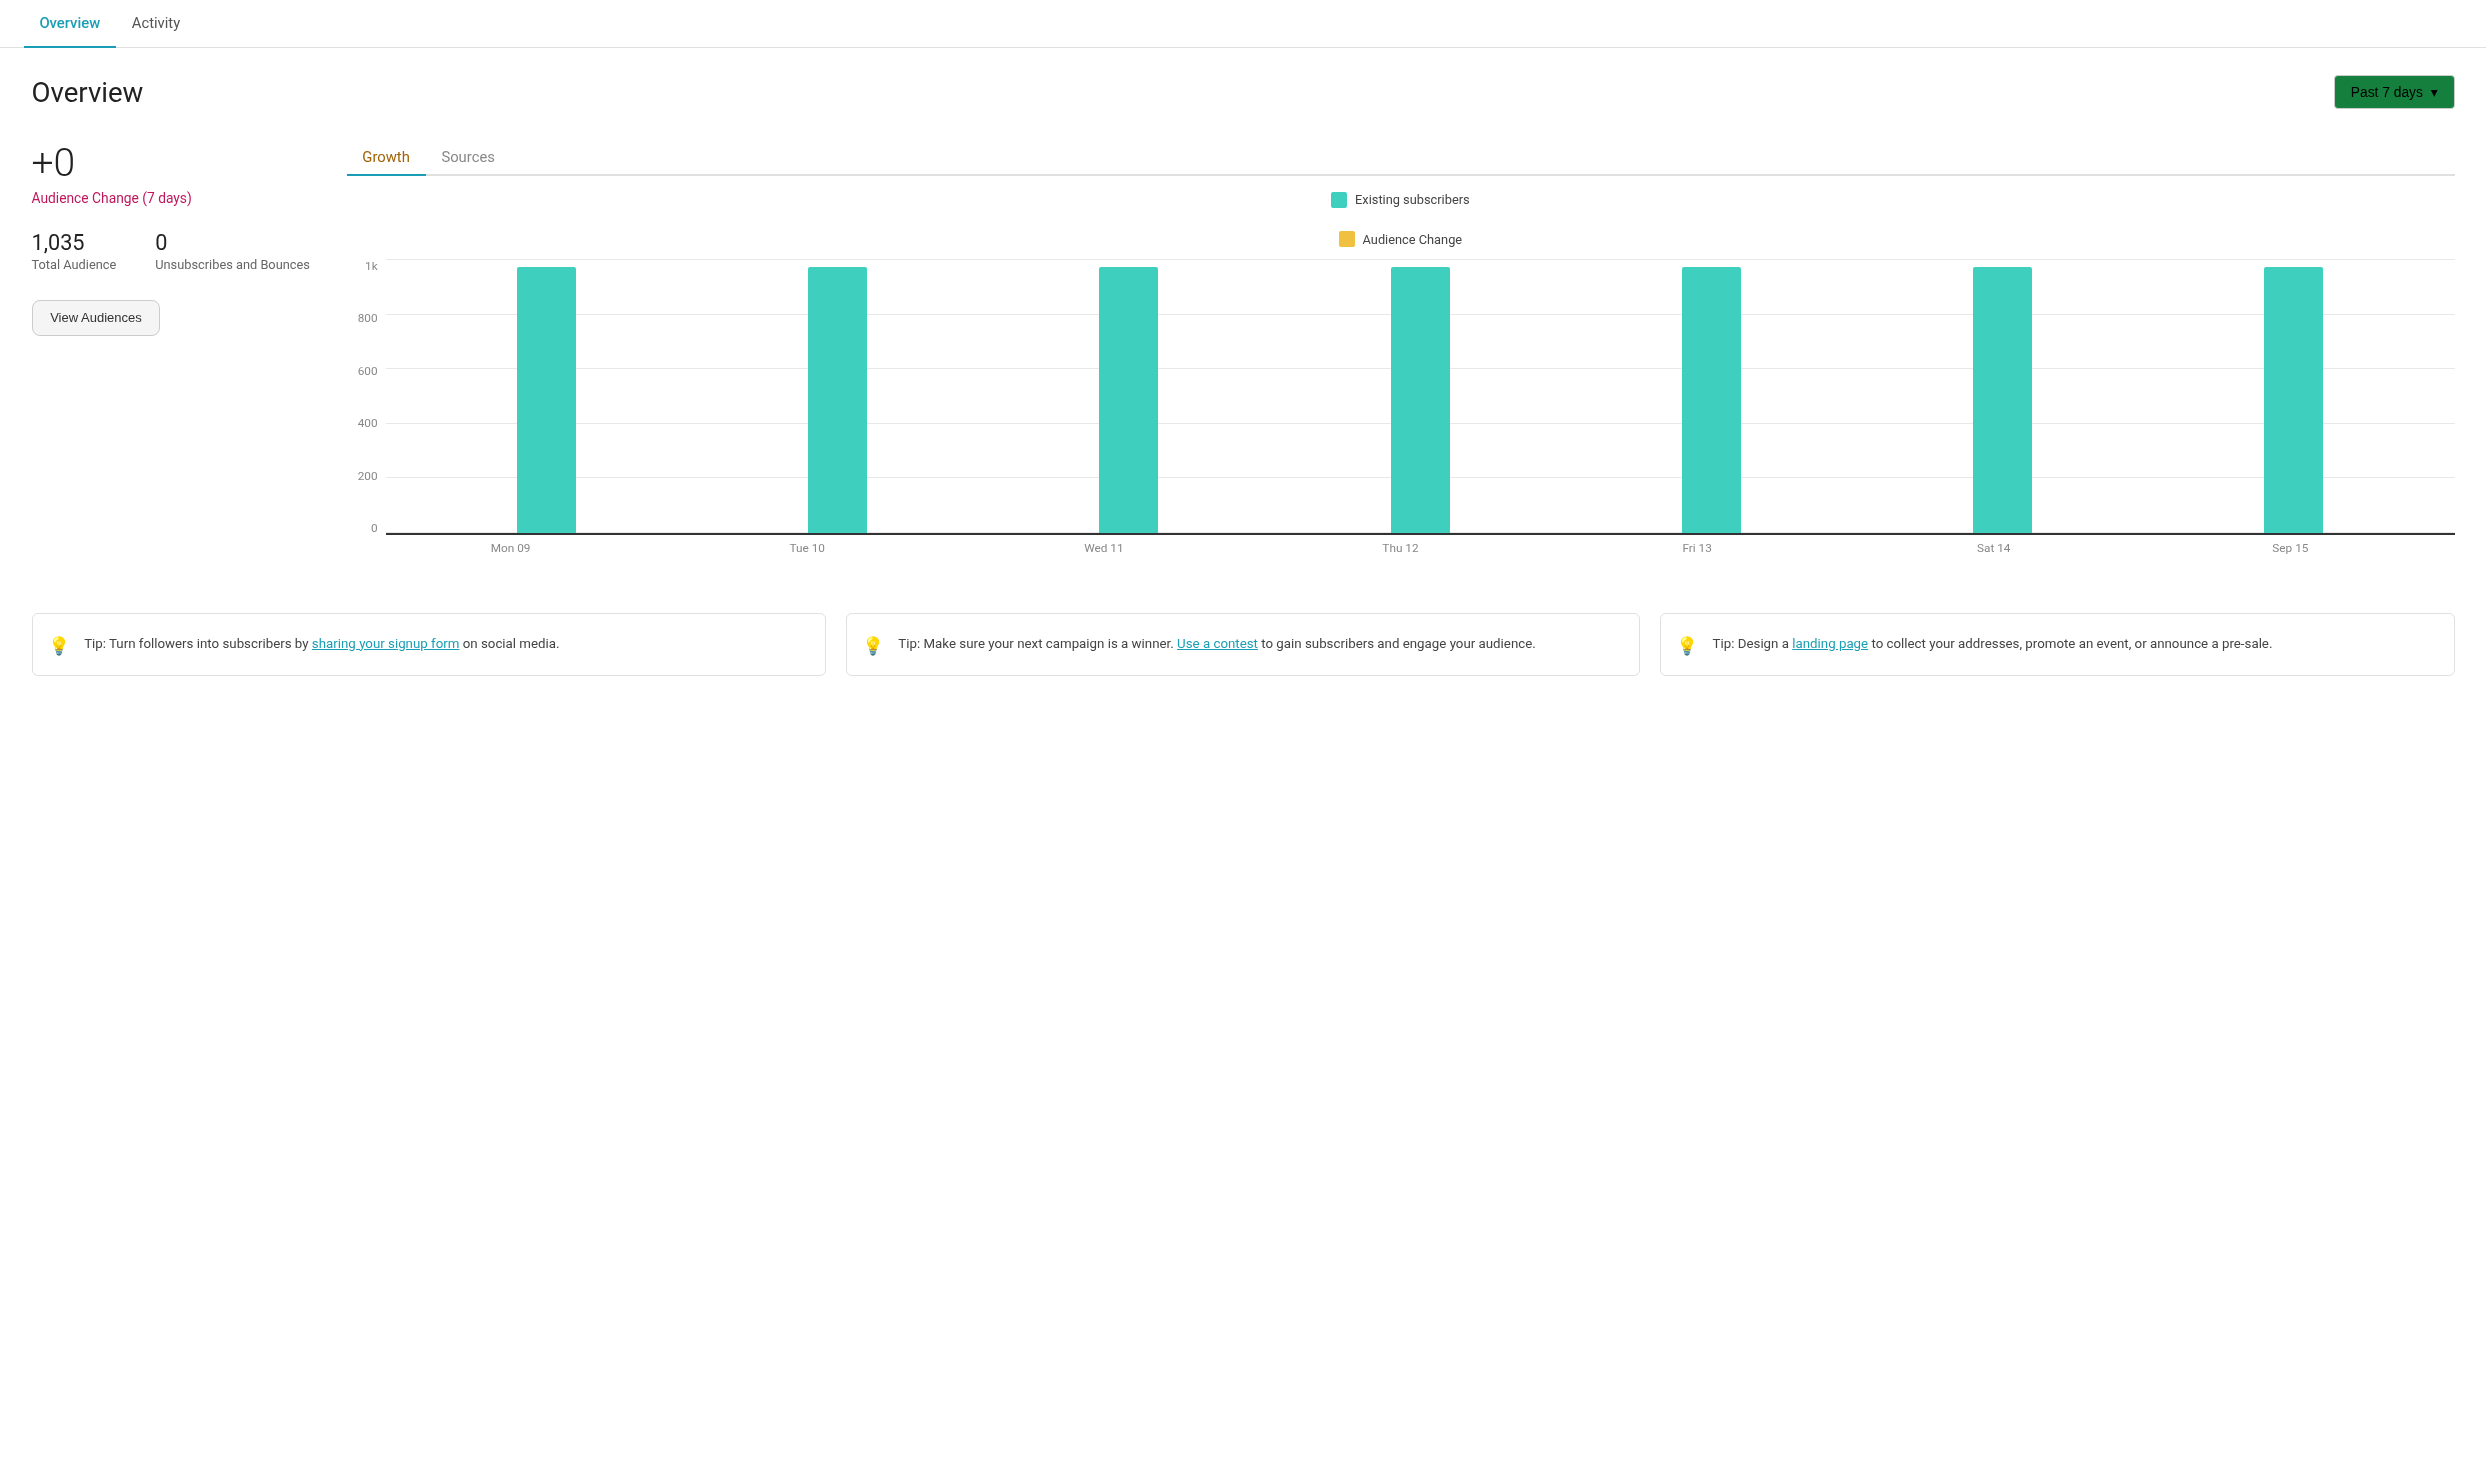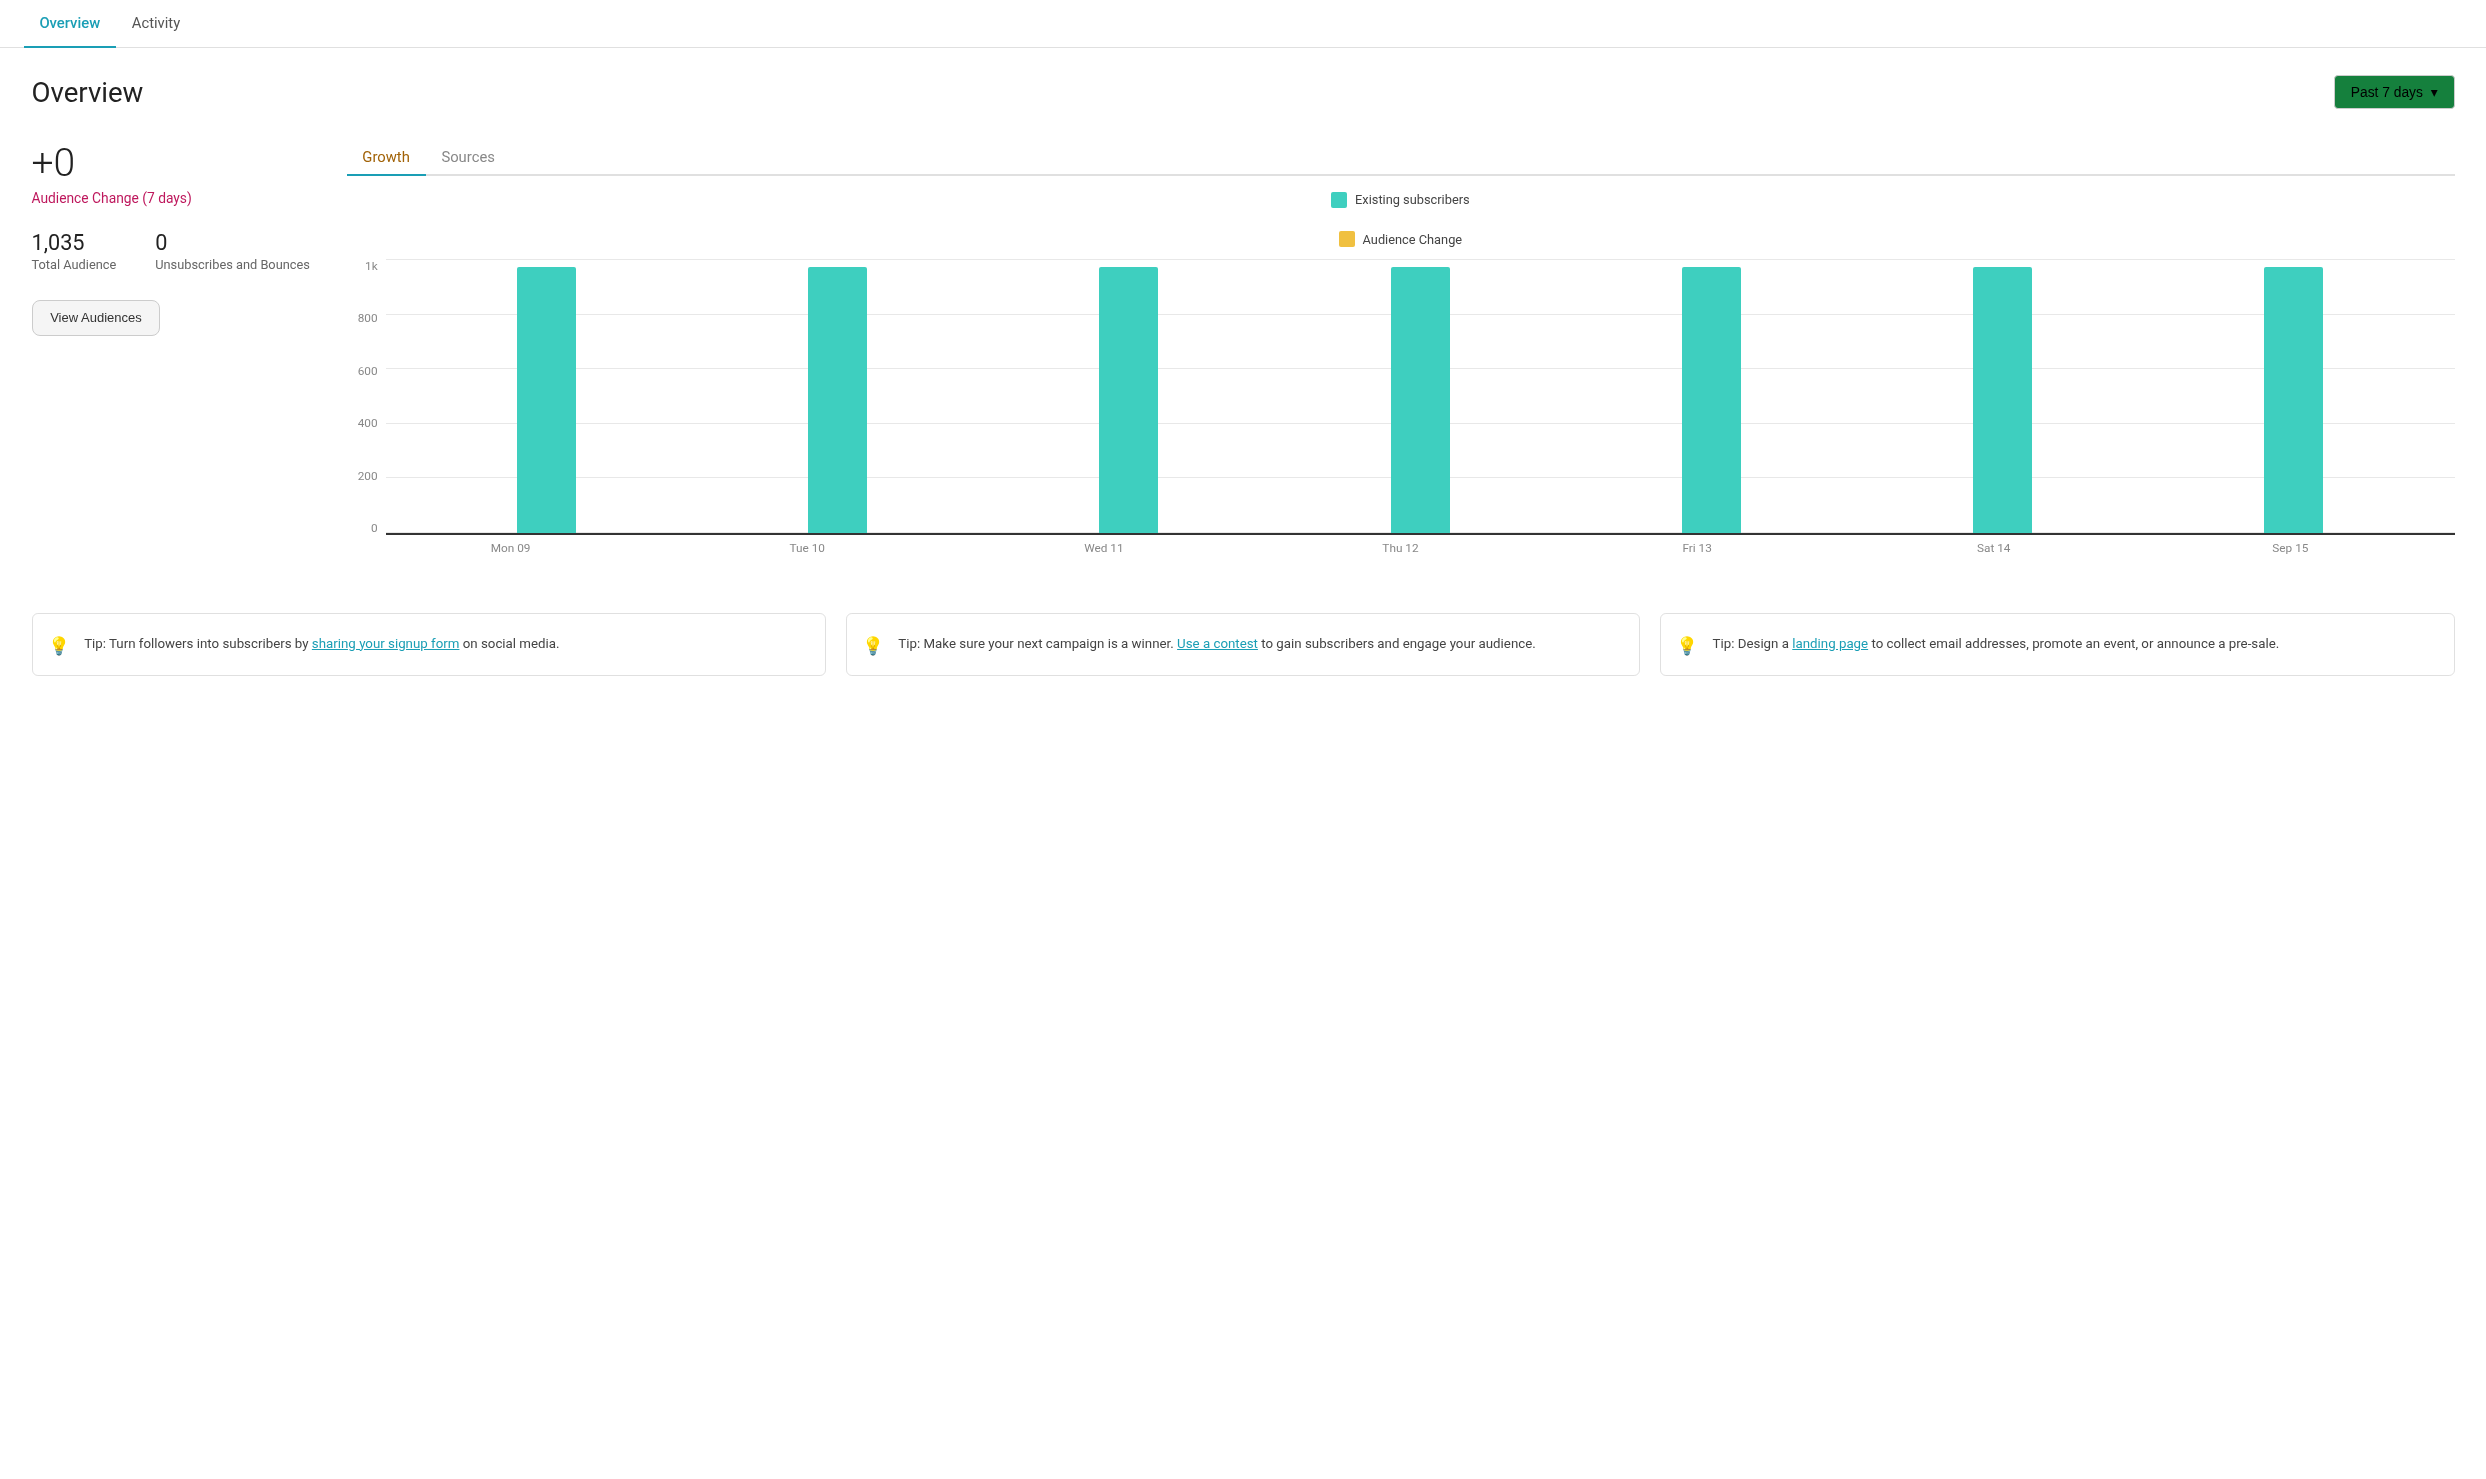--- a/index.html
+++ b/index.html
@@ -172,18 +172,18 @@
     </div>
     <div class="tip-card">
       <span class="tip-icon">💡</span>
       <div class="tip-text">
         <span>Tip: Make sure your next campaign is a winner. </span><a class="tip-link">Use a contest</a><span> to gain subscribers and engage your audience.</span>
       </div>
     </div>
     <div class="tip-card">
       <span class="tip-icon">💡</span>
       <div class="tip-text">
-        <span>Tip: Design a </span><a class="tip-link">landing page</a><span> to collect email addresses, promote an event, or announce a pre-sale.</span>
+        <span>Tip: Design a </span><a class="tip-link">landing page</a><span> to collect your addresses, promote an event, or announce a pre-sale.</span>
       </div>
     </div>
   </div>
 </div>
 
 
 </body></html>

